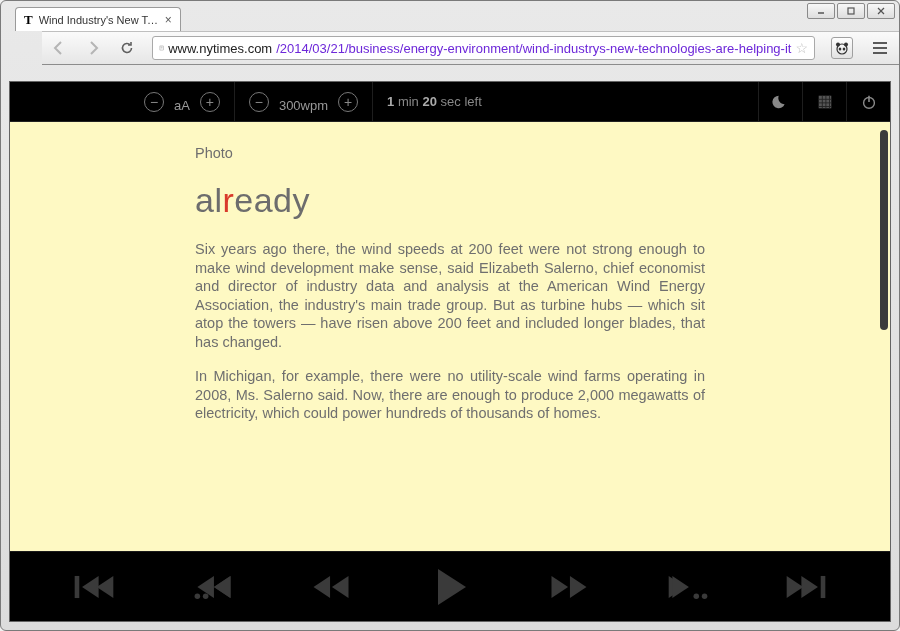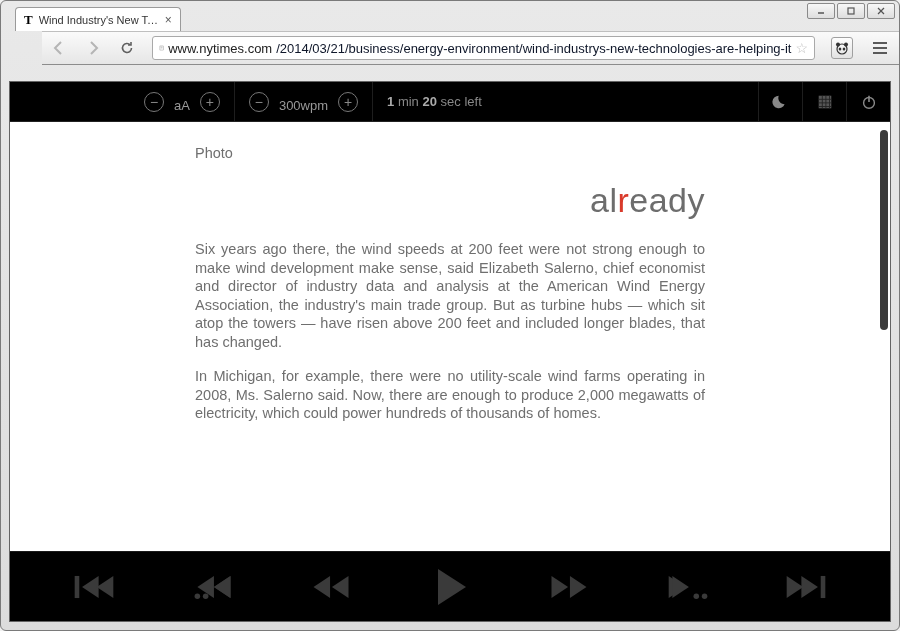--- a/index.html
+++ b/index.html
@@ -81,21 +81,21 @@
     background:#fff;
     display:flex; align-items:center;
     padding:0 6px;
     font-size:13px;
     color:#222;
     gap:4px;
     overflow:hidden;
   }
   .urlbar .doc { width:14px; height:14px; color:#7a7a7a; }
   .urlbar .host { color:#222; }
-  .urlbar .path { color:#0f172a; white-space:nowrap; }
+  .urlbar .path { color:#6d28d9; white-space:nowrap; }
   .urlbar .star { margin-left:auto; color:#bfbfbf; font-size:14px; }
   .extbtn {
     width:22px; height:22px;
     border:1px solid #a0a0a0;
     border-radius:3px;
     background:linear-gradient(#fefefe,#e2e2e2);
     display:flex; align-items:center; justify-content:center;
     font-size:14px;
   }
   .menubtn { width:22px; height:22px; display:flex; flex-direction:column; justify-content:center; gap:3px; align-items:center; }
@@ -132,37 +132,37 @@
   .settings .right { margin-left:auto; display:flex; align-items:center; height:100%; }
   .modebtn { width:44px; height:100%; display:flex; align-items:center; justify-content:center; border-left:1px solid #1e1e1e; }
   .moon svg, .texture svg, .power svg { width:18px; height:18px; color:#888; }
   .time b { color:#aaa; font-weight:600; }
 
   
   .reader {
     position:absolute;
     left:0; right:0; top:40px; bottom:70px;
     overflow:hidden;
-    background:#ffffff;
+    background:#fef9c3;
     padding: 22px 0 0 0;
   }
   .scroll-thumb {
     position:absolute; right:2px; top:48px; width:8px; height:200px;
     background:#3b3b3b; border-radius:4px;
   }
   .col {
     width: 510px;
     margin: 0 auto;
     color:#6f6f6f;
     font-size:14.5px;
     line-height:1.28;
     text-align:justify;
   }
   .col p { margin-bottom:16px; }
-  .focus-wrap { text-align:right; margin:14px 0 18px; }
+  .focus-wrap { text-align:left; margin:14px 0 18px; }
   .focus-word {
     font-size:34px;
     color:#6d6d6d;
     letter-spacing:0.5px;
   }
   .focus-word .pivot { color:#d93a2b; }
 
   
   .playbar {
     position:absolute; left:0; right:0; bottom:0; height:70px;

